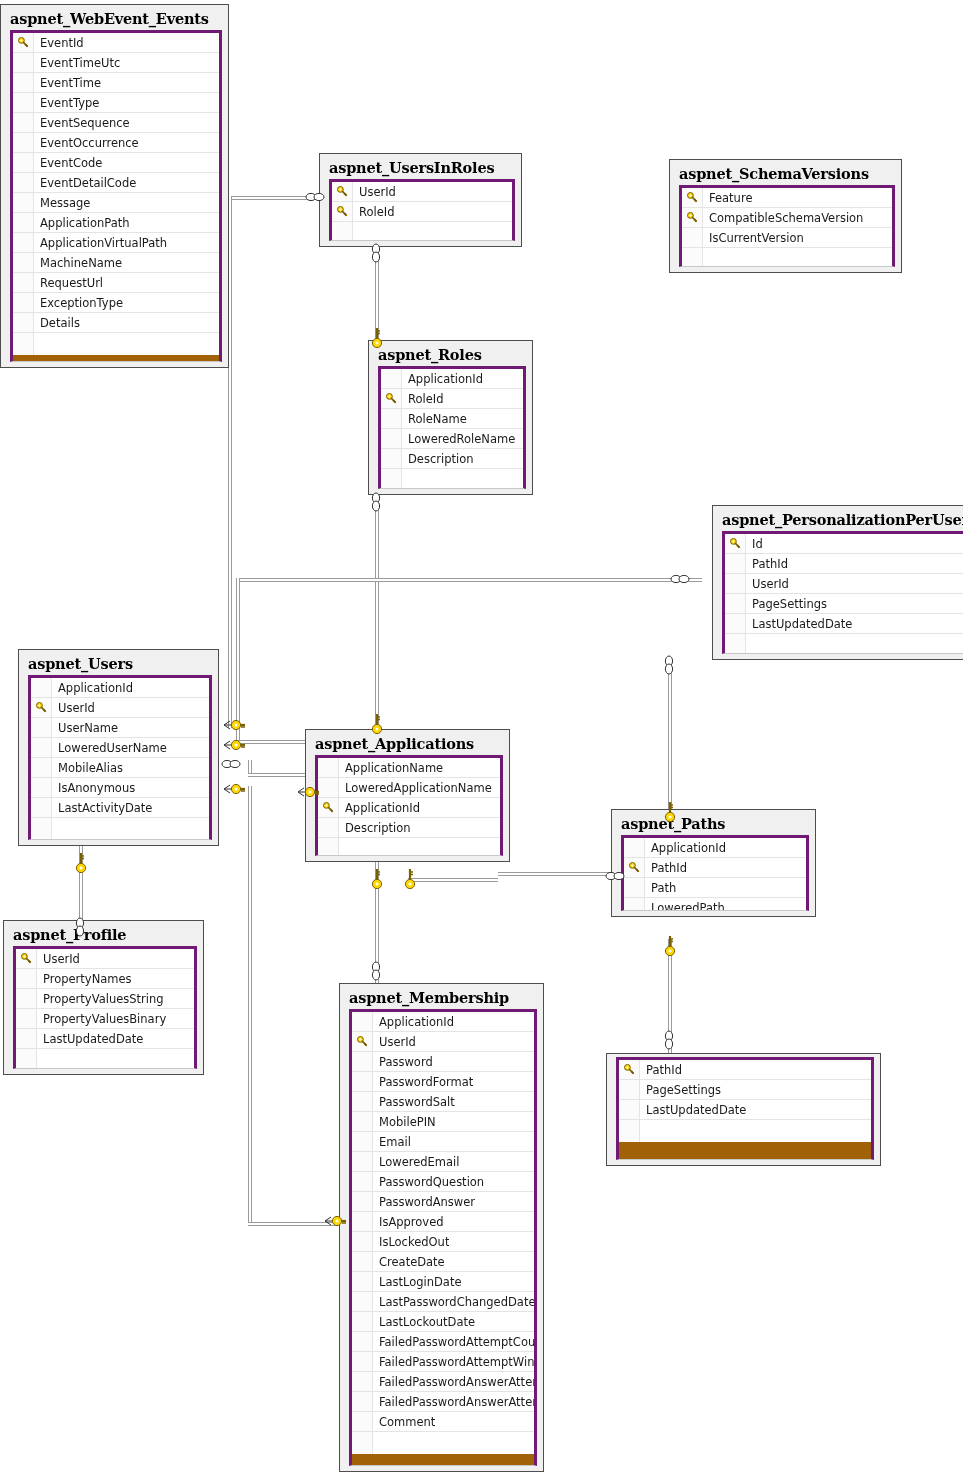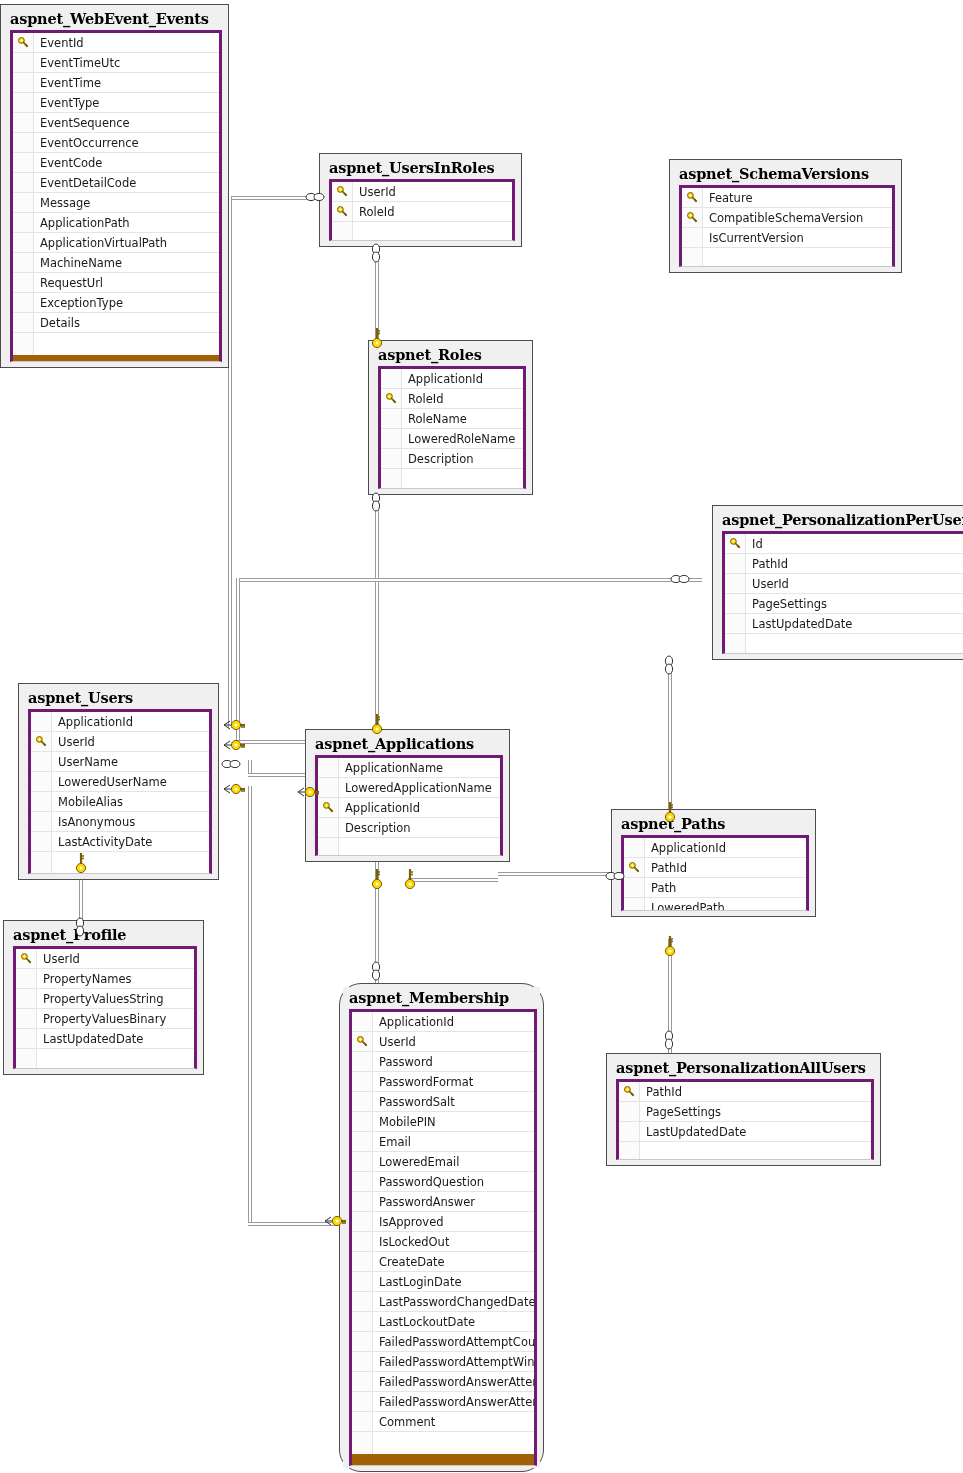--- a/index.html
+++ b/index.html
@@ -494,21 +494,21 @@
               <div class="col-gutter"></div>
               <div class="col-name">LastUpdatedDate</div>
             </div>
             <div class="col-row filler">
               <div class="col-gutter"></div>
               <div class="col-name"></div>
             </div>
           </div>
         </div>
       </div>
-      <div class="table-box" style="left: 18px; top: 683px; width: 201px; height: 197px;">
+      <div class="table-box" style="left: 18px; top: 649px; width: 201px; height: 197px;">
         <div class="table-inner">
           <div class="table-title">aspnet_Users</div>
           <div class="cols">
             <div class="col-row">
               <div class="col-gutter"></div>
               <div class="col-name">ApplicationId</div>
             </div>
             <div class="col-row">
               <div class="col-gutter">
                 <svg class="key-ico" width="11" height="11" viewBox="0 0 11 11">
@@ -652,21 +652,20 @@
             </div>
             <div class="col-row filler">
               <div class="col-gutter"></div>
               <div class="col-name"></div>
             </div>
           </div>
         </div>
       </div>
       <div class="table-box" style="left: 606px; top: 1053px; width: 275px; height: 113px;">
         <div class="table-inner">
-          <div class="table-title">aspnet_PersonalizationAllUsers</div>
           <div class="cols">
             <div class="col-row">
               <div class="col-gutter">
                 <svg class="key-ico" width="11" height="11" viewBox="0 0 11 11">
                   <circle cx="3.4" cy="3.4" r="2.9" fill="#ffd700" stroke="#7a6000" stroke-width="1"></circle>
                   <circle cx="3.4" cy="3.4" r="1" fill="#ffffff"></circle>
                   <path d="M5.2 5.2 L9.6 9.6" stroke="#7a6000" stroke-width="1.7" fill="none"></path>
                   <path d="M7.2 8.6 L8.6 7.2" stroke="#7a6000" stroke-width="1.4"></path>
                   <path d="M8.4 9.8 L9.7 8.5" stroke="#7a6000" stroke-width="1.4"></path>
                 </svg>
@@ -681,21 +680,21 @@
               <div class="col-gutter"></div>
               <div class="col-name">LastUpdatedDate</div>
             </div>
             <div class="col-row filler">
               <div class="col-gutter"></div>
               <div class="col-name"></div>
             </div>
           </div>
         </div>
       </div>
-      <div class="table-box" style="left: 339px; top: 983px; width: 205px; height: 489px; border-radius: 22px;">
+      <div class="table-box" style="left: 339px; top: 983px; width: 205px; height: 489px;">
         <div class="table-inner">
           <div class="table-title">aspnet_Membership</div>
           <div class="cols">
             <div class="col-row">
               <div class="col-gutter"></div>
               <div class="col-name">ApplicationId</div>
             </div>
             <div class="col-row">
               <div class="col-gutter">
                 <svg class="key-ico" width="11" height="11" viewBox="0 0 11 11">

